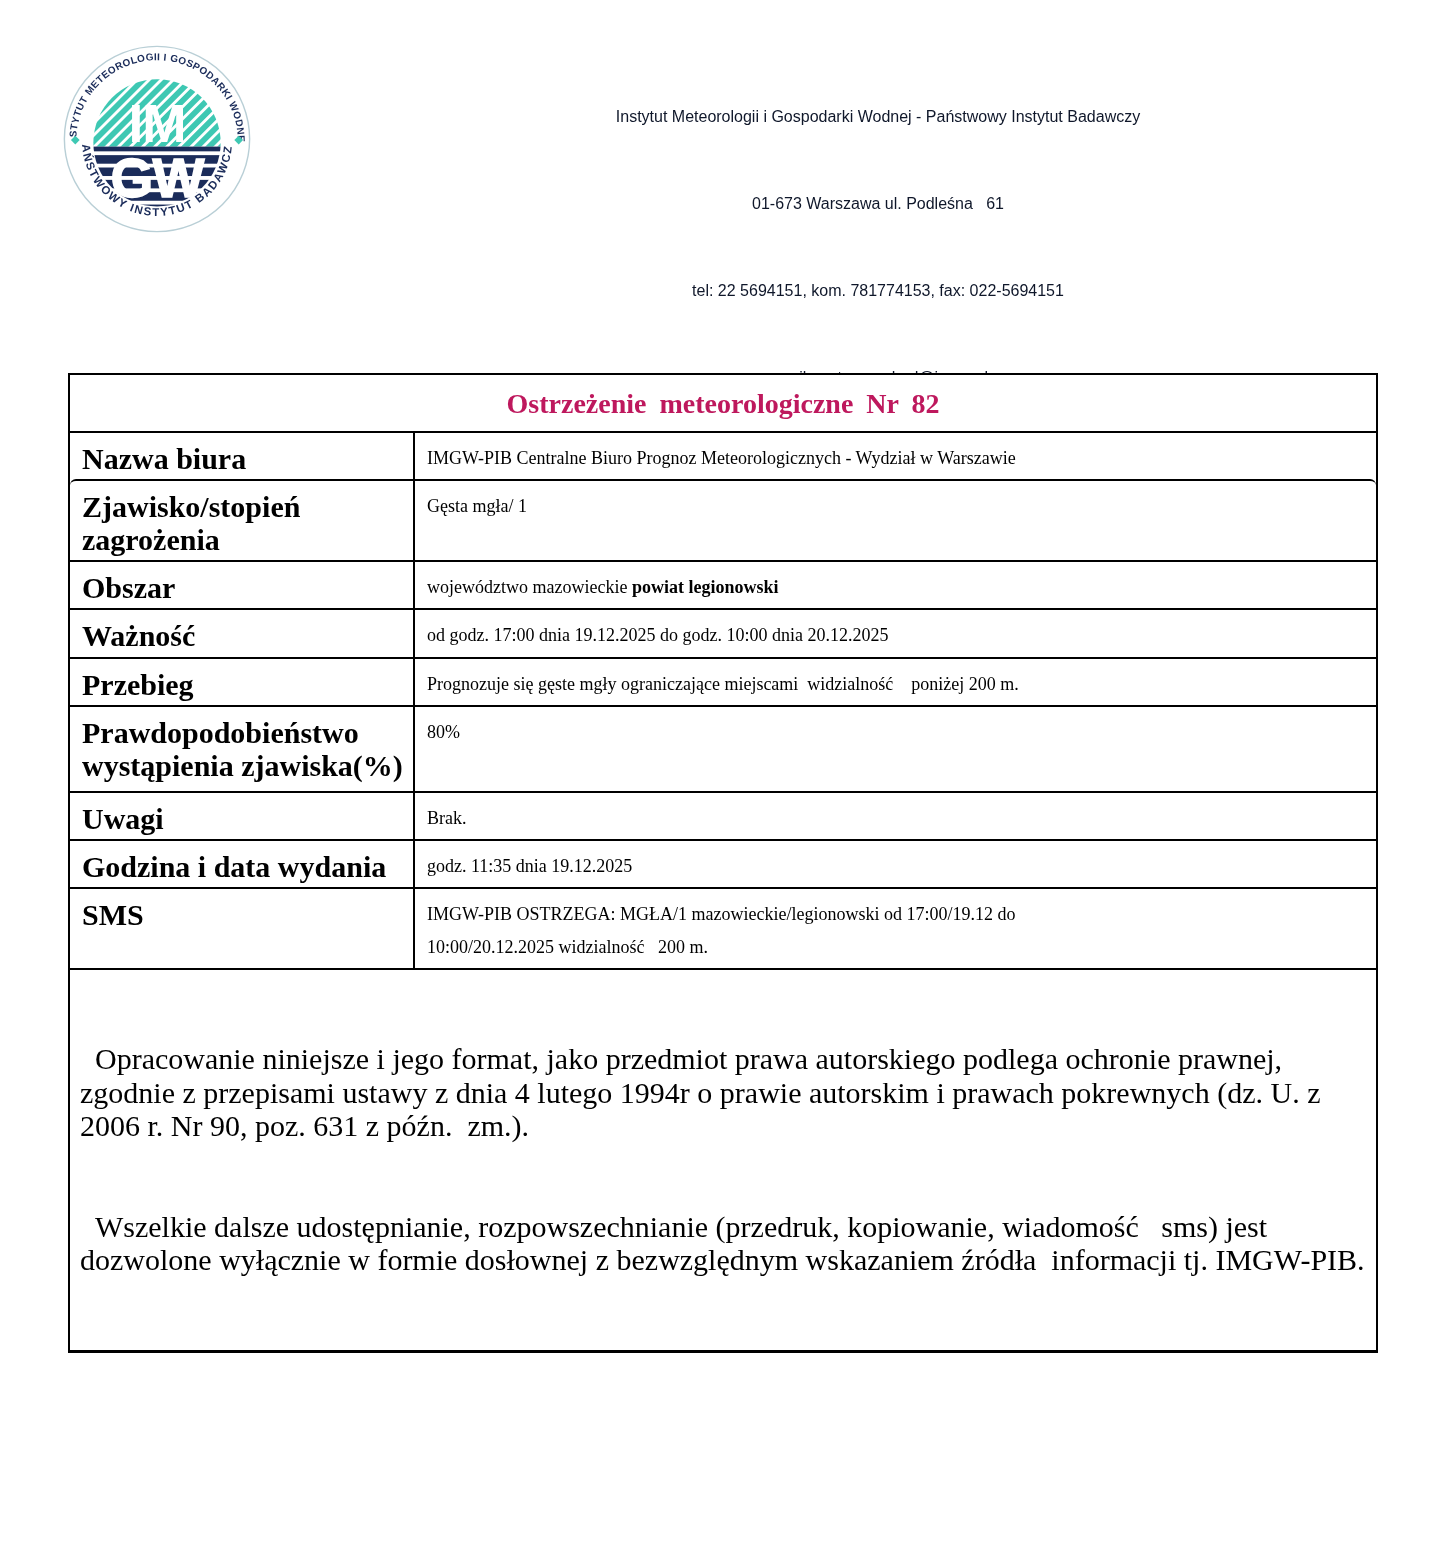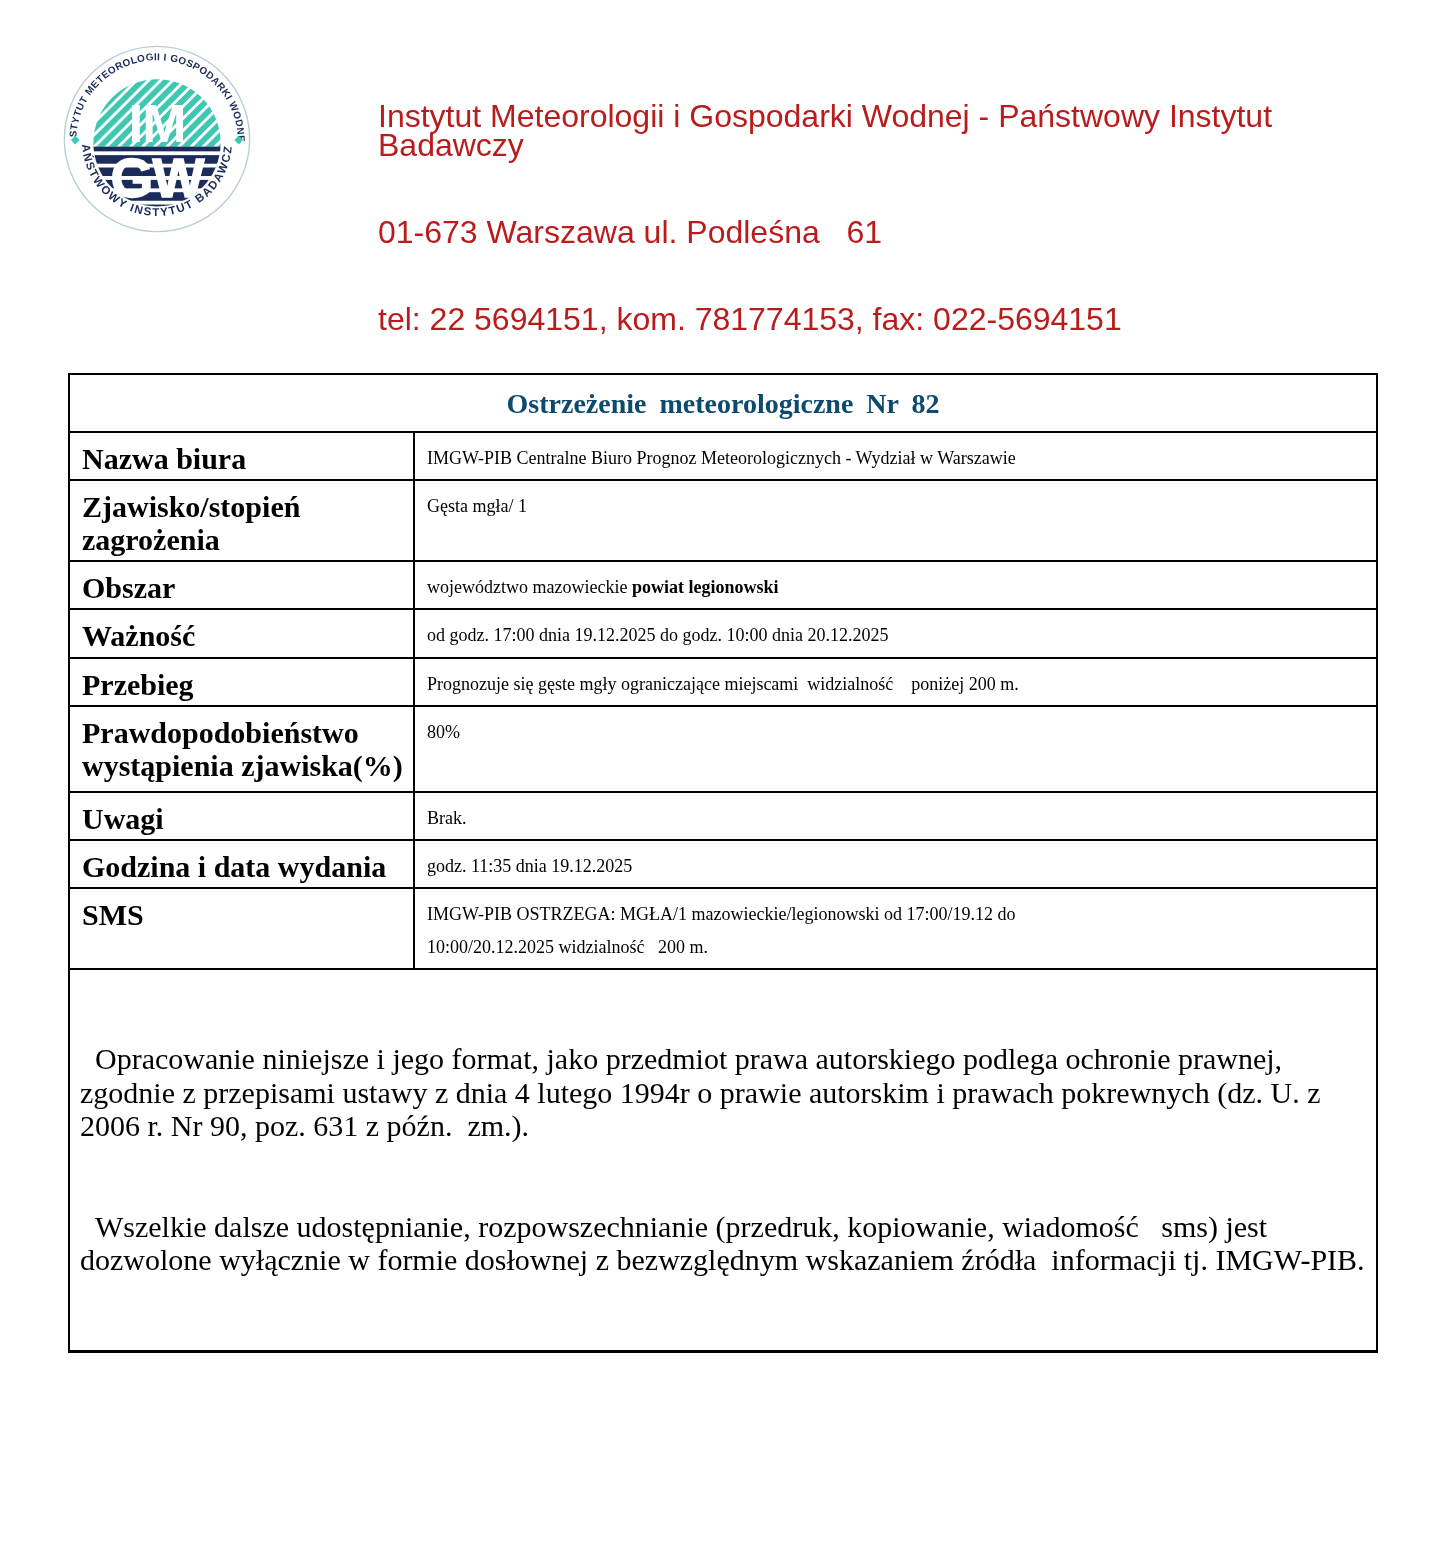--- a/index.html
+++ b/index.html
@@ -10,24 +10,24 @@
     font-family:"Liberation Serif", serif;
     color:#000;
     overflow:hidden;
   }
   
   .logo{
     position:absolute;left:62px;top:44px;width:190px;height:190px;
   }
   .letterhead{
     position:absolute;top:44px;right:69px;width:1000px;
-    text-align:left;
+    text-align:center;
     font-family:"Liberation Sans", sans-serif;
-    font-size:32px;line-height:29px;
-    color:#b91c1c;
+    font-size:16px;line-height:29px;
+    color:#0f172a;
     white-space:pre-wrap;
   }
   .lh-bold{font-weight:bold;}
   
   .wtable{
     position:absolute;left:68px;top:373px;width:1310px;
     border:2px solid #000;border-bottom-width:3px;
     box-sizing:border-box;
     background:#fff;
   }
@@ -49,21 +49,21 @@
   .cv .b{font-weight:bold;}
   .title-row{justify-content:center;}
   .ttl{
     width:100%;text-align:center;
     font-size:28px;font-weight:bold;
     word-spacing:6px;
     padding-top:13px;
   }
   .h-title{min-height:56px;}
   .h47{min-height:47px;}
-  .h50{min-height:50px;}
+  .h50{min-height:50px;border-radius:6px;}
   .h49{min-height:49px;}
   .h48{min-height:48px;}
   .h86{min-height:86px;}
   .h40{min-height:40px;}
   .h46{min-height:46px;}
   .h79{min-height:79px;}
   .foot-row{display:block;min-height:138px;}
   .cfoot{
     font-size:30px;line-height:33.5px;
     padding:5px 10px 6px 10px;
@@ -115,21 +115,21 @@
     <div class="lh-line">Instytut Meteorologii i Gospodarki Wodnej - Państwowy Instytut Badawczy</div>
     <div class="lh-line">01-673 Warszawa ul. Podleśna   61</div>
     <div class="lh-line">tel: 22 5694151, kom. 781774153, fax: 022-5694151</div>
     <div class="lh-line">email: meteo.wschod@imgw.pl</div>
     <div class="lh-line">www: www.imgw.pl</div>
   </div>
 
   <div class="wtable">
 
     <div class="trow title-row h-title">
-      <div class="ttl" style="color:#0c4a6e;">Ostrzeżenie meteorologiczne Nr 82</div>
+      <div class="ttl" style="color:#be185d;">Ostrzeżenie meteorologiczne Nr 82</div>
     </div>
 
     <div class="trow h47">
       <div class="cl">Nazwa biura</div>
       <div class="cv">IMGW-PIB Centralne Biuro Prognoz Meteorologicznych - Wydział w Warszawie</div>
     </div>
 
     <div class="trow h50">
       <div class="cl">Zjawisko/stopień zagrożenia</div>
       <div class="cv">Gęsta mgła/ 1</div>

